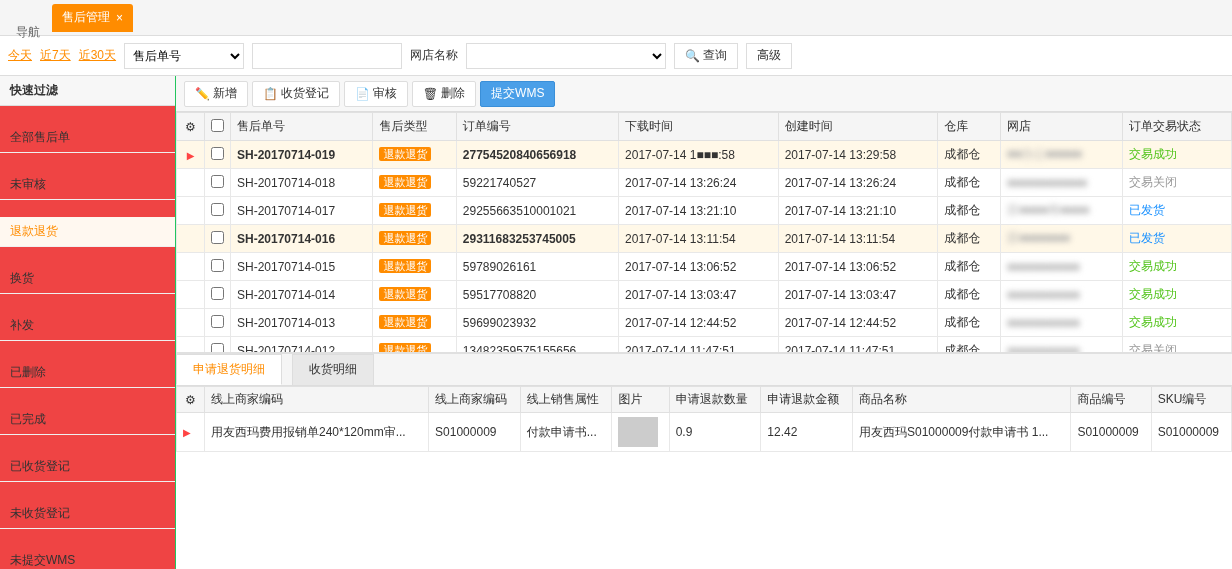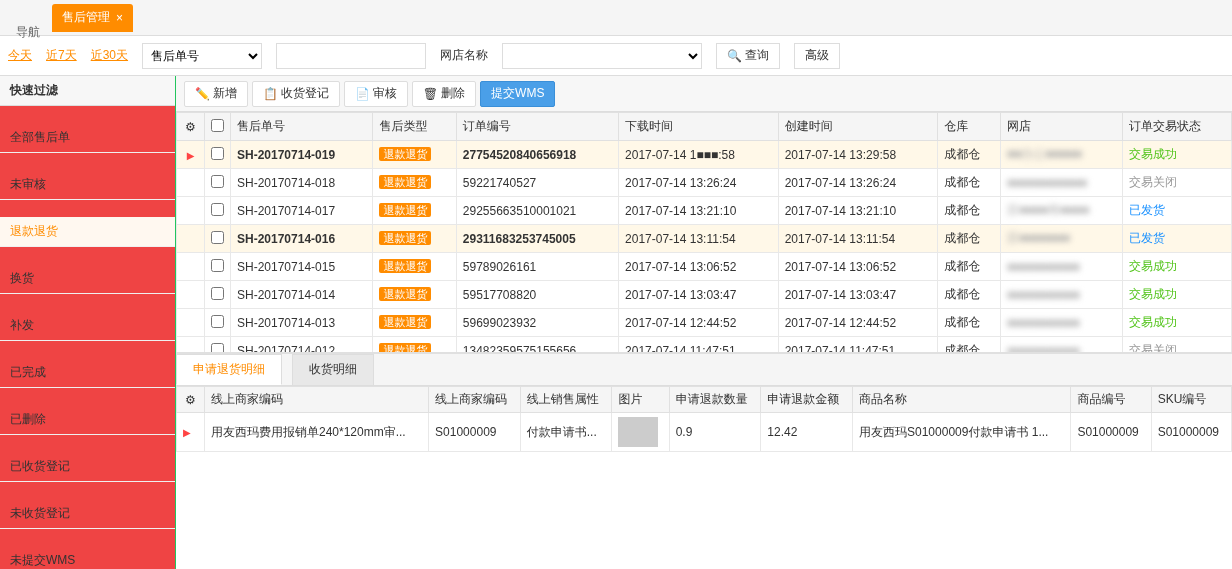--- a/index.html
+++ b/index.html
@@ -40,21 +40,21 @@
     }
     
     
     .filter-bar {
       display: flex;
       align-items: center;
       height: 40px;
       background: #fff;
       border-bottom: 1px solid #ddd;
       padding: 0 8px;
-      gap: 14px;
+      gap: 8px;
     }
     .filter-link {
       color: #ff8c00;
       text-decoration: underline;
       cursor: pointer;
     }
     .filter-select-wrap {
       display: flex;
       align-items: center;
       gap: 4px;
@@ -308,22 +308,22 @@
 
 <div class="main-layout">
 
   <div class="sidebar">
     <div class="sidebar-header">快速过滤</div>
     <div class="sidebar-item">全部售后单</div>
     <div class="sidebar-item">未审核</div>
     <div class="sidebar-item active">退款退货</div>
     <div class="sidebar-item">换货</div>
     <div class="sidebar-item">补发</div>
+    <div class="sidebar-item">已删除</div>
     <div class="sidebar-item">已完成</div>
-    <div class="sidebar-item">已删除</div>
     <div class="sidebar-item">已收货登记</div>
     <div class="sidebar-item">未收货登记</div>
     <div class="sidebar-item">未提交WMS</div>
     <div class="sidebar-item">已提交WMS</div>
   </div>
 
   <div class="content-area">
 
     <div class="toolbar">
       <button class="toolbar-btn">

